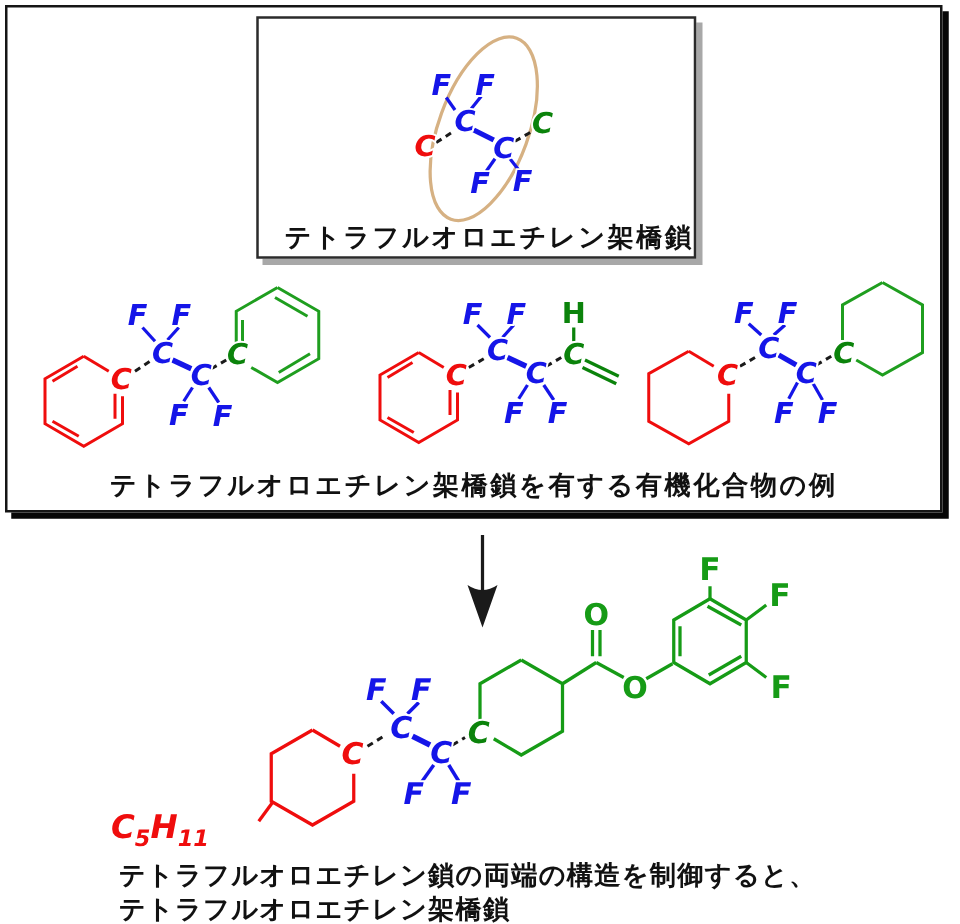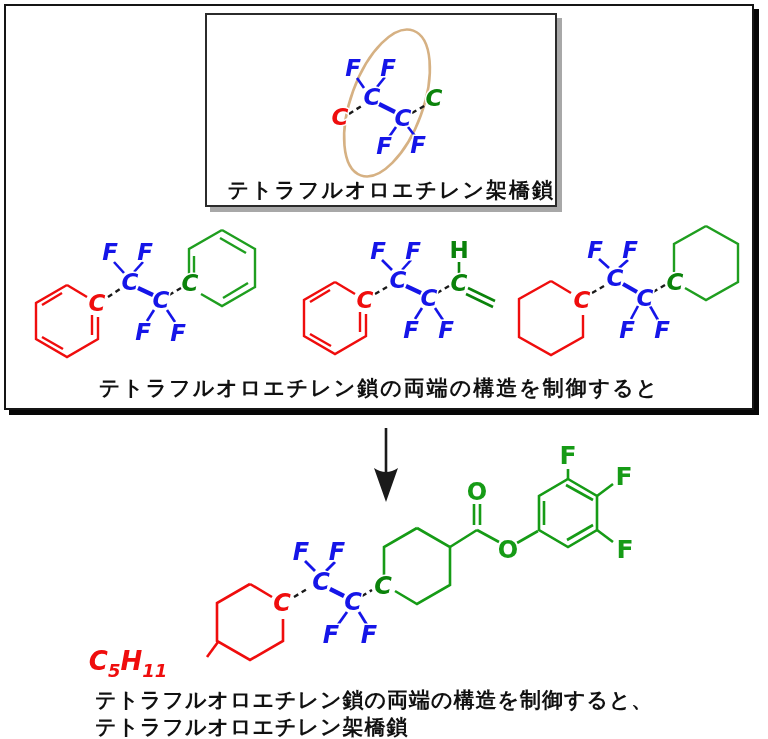--- a/index.html
+++ b/index.html
@@ -159,21 +159,21 @@
       <text class="it" x="117" y="40" fill="#1515e8">F</text>
       <text class="it" x="102" y="68" fill="#1515e8">C</text>
       <text class="it" x="69" y="90" fill="#ef0d0d">C</text>
       <text class="it" x="132" y="88" fill="#1515e8">C</text>
       <text class="it" x="162" y="72" fill="#0b830b">C</text>
       <text class="it" x="114" y="120" fill="#1515e8">F</text>
       <text class="it" x="149" y="120" fill="#1515e8">F</text>
     </g>
   </svg>
 
-  <div class="caption1">テトラフルオロエチレン鎖の両端の構造を制御すると</div>
+  <div class="caption1">テトラフルオロエチレン架橋鎖を有する有機化合物の例</div>
 
   <svg style="left:366px;top:424px" width="40" height="80" viewBox="0 0 40 80">
     <line x1="20" y1="4" x2="20" y2="48" stroke="#1a1a1a" stroke-width="2.6"></line>
     <path d="M8,44 Q20,52 32,44 L20,78 Z" fill="#1a1a1a"></path>
   </svg>
 
   <svg style="left:110px;top:430px" width="645" height="250" viewBox="0 0 645 250">
 
     <g stroke="#ef0d0d" stroke-width="2.6" fill="none">
       <line x1="97" y1="227" x2="108" y2="212"></line>

